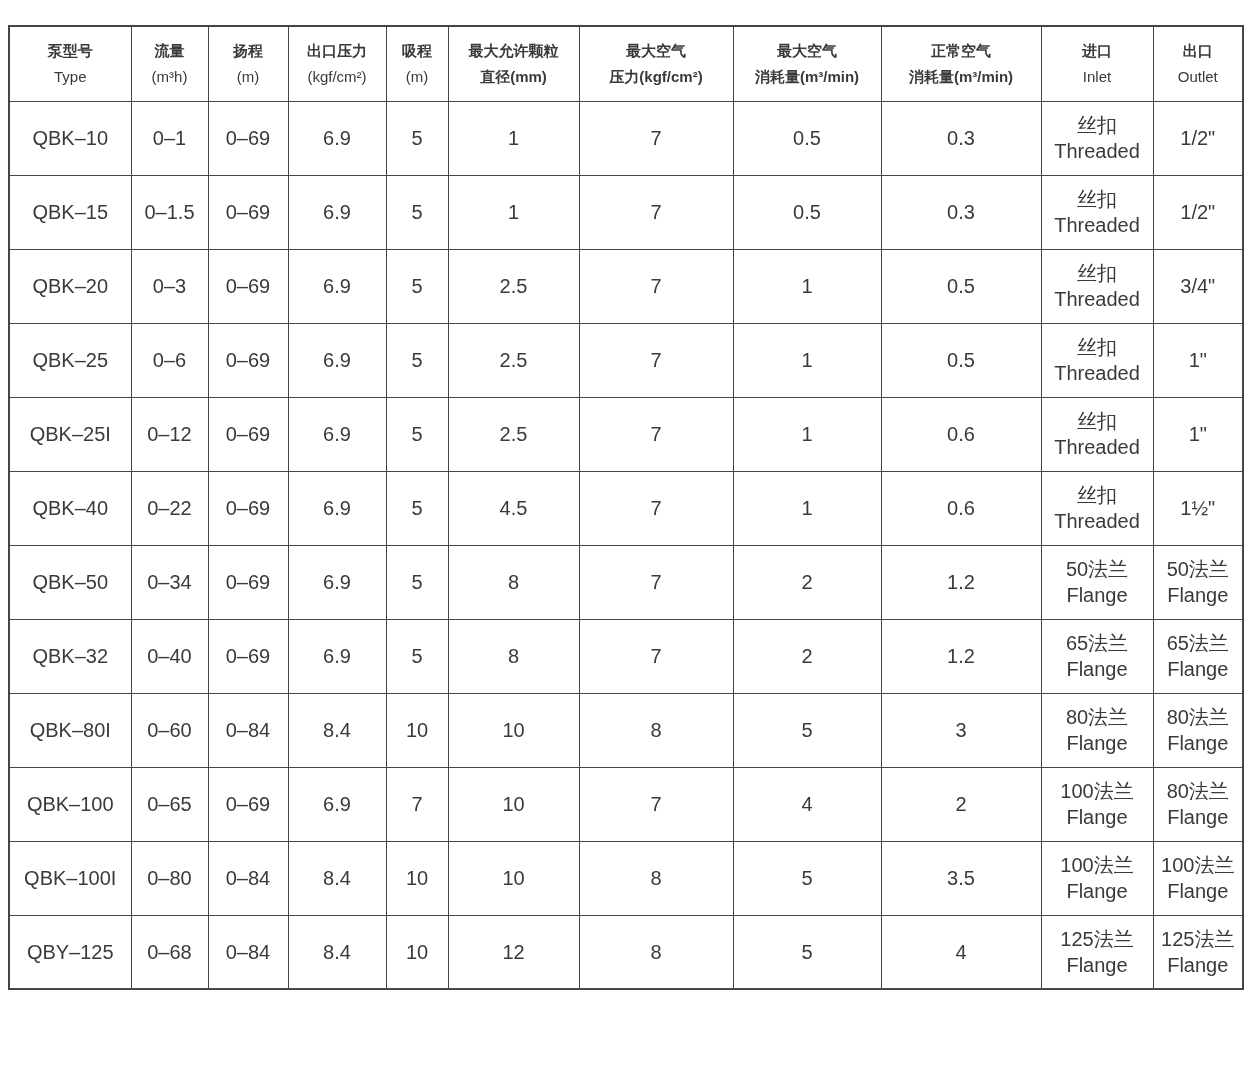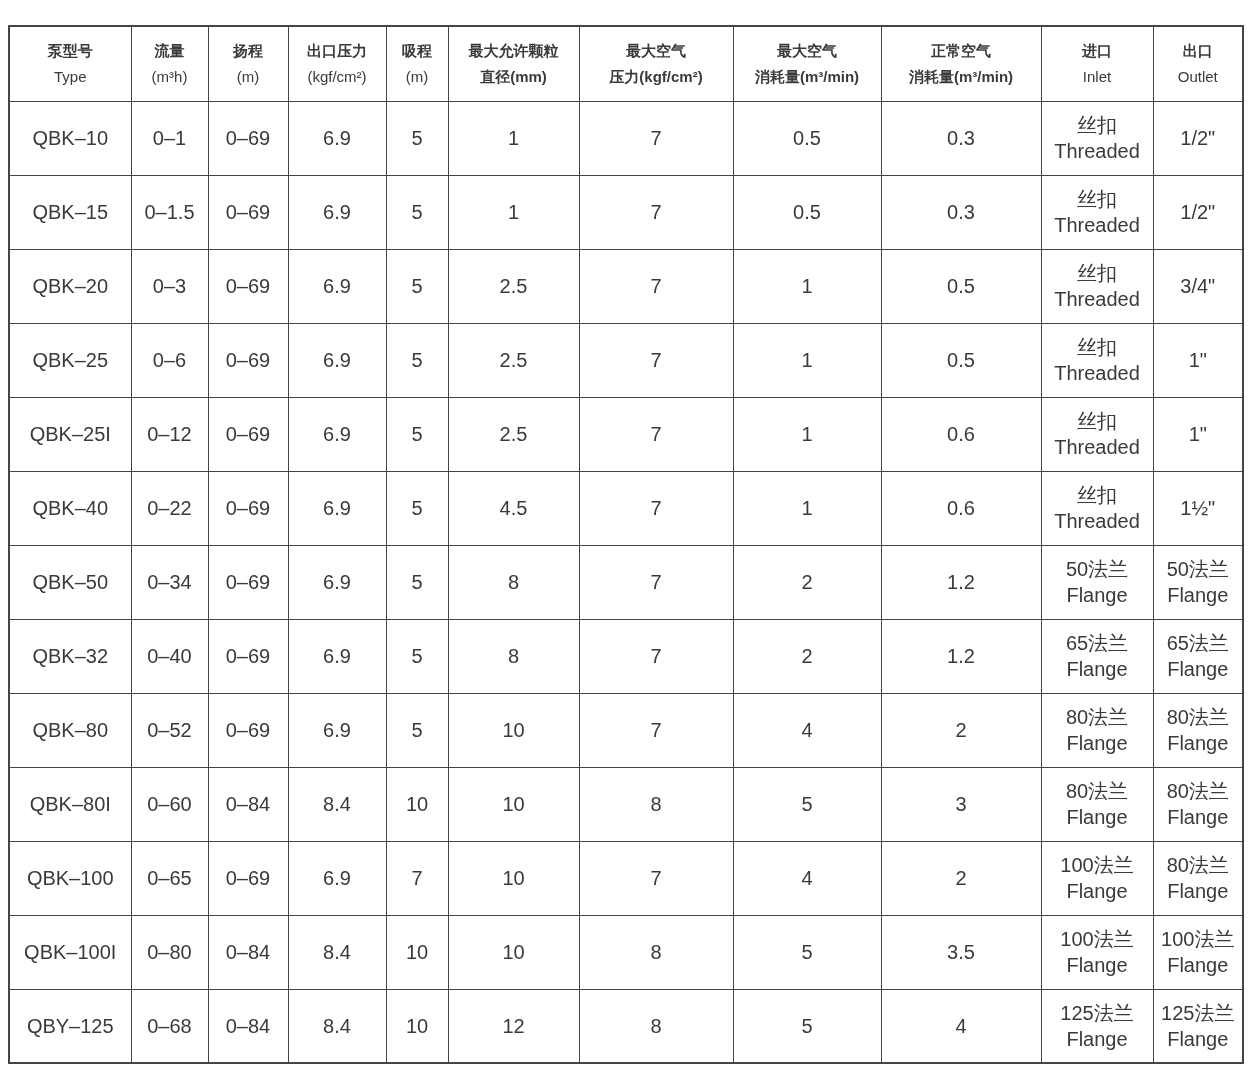--- a/index.html
+++ b/index.html
@@ -238,35 +238,20 @@
           <td>8</td>
           <td>7</td>
           <td>2</td>
           <td>1.2</td>
           <td>65法兰
 Flange</td>
           <td>65法兰
 Flange</td>
         </tr>
         <tr>
-          <td>QBK–80</td>
-          <td>0–52</td>
-          <td>0–69</td>
-          <td>6.9</td>
-          <td>5</td>
-          <td>10</td>
-          <td>7</td>
-          <td>4</td>
-          <td>2</td>
-          <td>80法兰
-Flange</td>
-          <td>80法兰
-Flange</td>
-        </tr>
-        <tr>
           <td>QBK–80I</td>
           <td>0–60</td>
           <td>0–84</td>
           <td>8.4</td>
           <td>10</td>
           <td>10</td>
           <td>8</td>
           <td>5</td>
           <td>3</td>
           <td>80法兰

